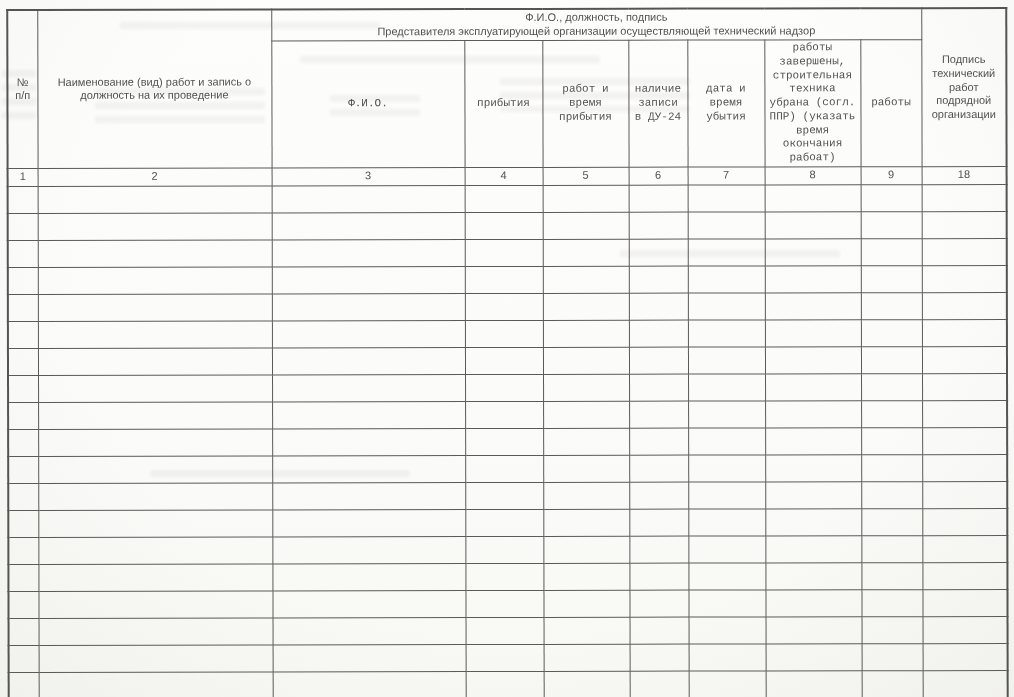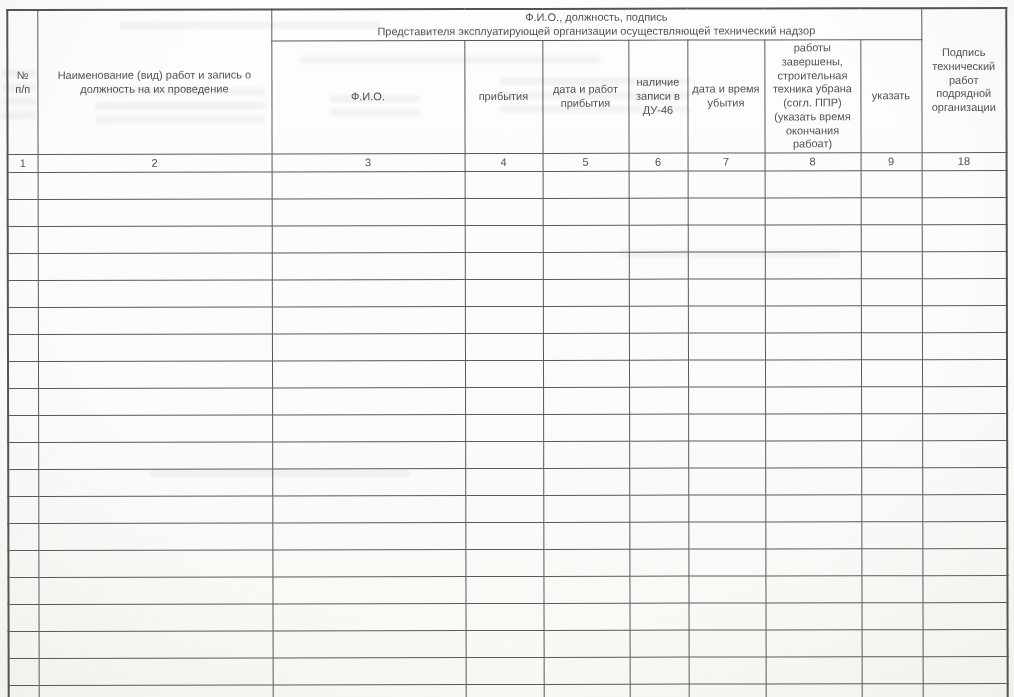--- a/index.html
+++ b/index.html
@@ -33,21 +33,21 @@
     padding: 1px 3px;
     text-align: center;
     vertical-align: middle;
     font-size: 11px;
     line-height: 1.25;
     color: #515150;
     overflow: hidden;
   }
   
   tr.span-row td   { height: 28px; border-radius: 15px; }
-  tr.sub-row td    { height: 100px; }
+  tr.sub-row td    { height: 100px; font-family: Liberation Mono, monospace; }
   tr.num-row td    { height: 15px; font-size: 11px; }
   tr.data-row td   { height: 24px; }
 
   td.merged-span { vertical-align: middle; padding: 1px 2px 2px 2px; }
   .span-line { display: block; }
 
   td.preline { white-space: pre-line; }
 
   
   .artifact {
@@ -106,25 +106,25 @@
       <td colspan="7" class="merged-span">
         <span class="span-line">Ф.И.О., должность, подпись</span>
         <span class="span-line">Представителя эксплуатирующей организации осуществляющей технический надзор</span>
       </td>
       <td rowspan="2">Подпись технический работ подрядной организации</td>
     </tr>
 
     <tr class="sub-row">
       <td>Ф.И.О.</td>
       <td>прибытия</td>
-      <td>дата и работ прибытия</td>
-      <td>наличие записи в ДУ-46</td>
+      <td>работ и время прибытия</td>
+      <td>наличие записи в ДУ-24</td>
       <td>дата и время убытия</td>
       <td>работы завершены, строительная техника убрана (согл. ППР) (указать время окончания рабоат)</td>
-      <td>указать</td>
+      <td>работы</td>
     </tr>
 
     <tr class="num-row">
       <td>1</td>
       <td>2</td>
       <td>3</td>
       <td>4</td>
       <td>5</td>
       <td>6</td>
       <td>7</td>

